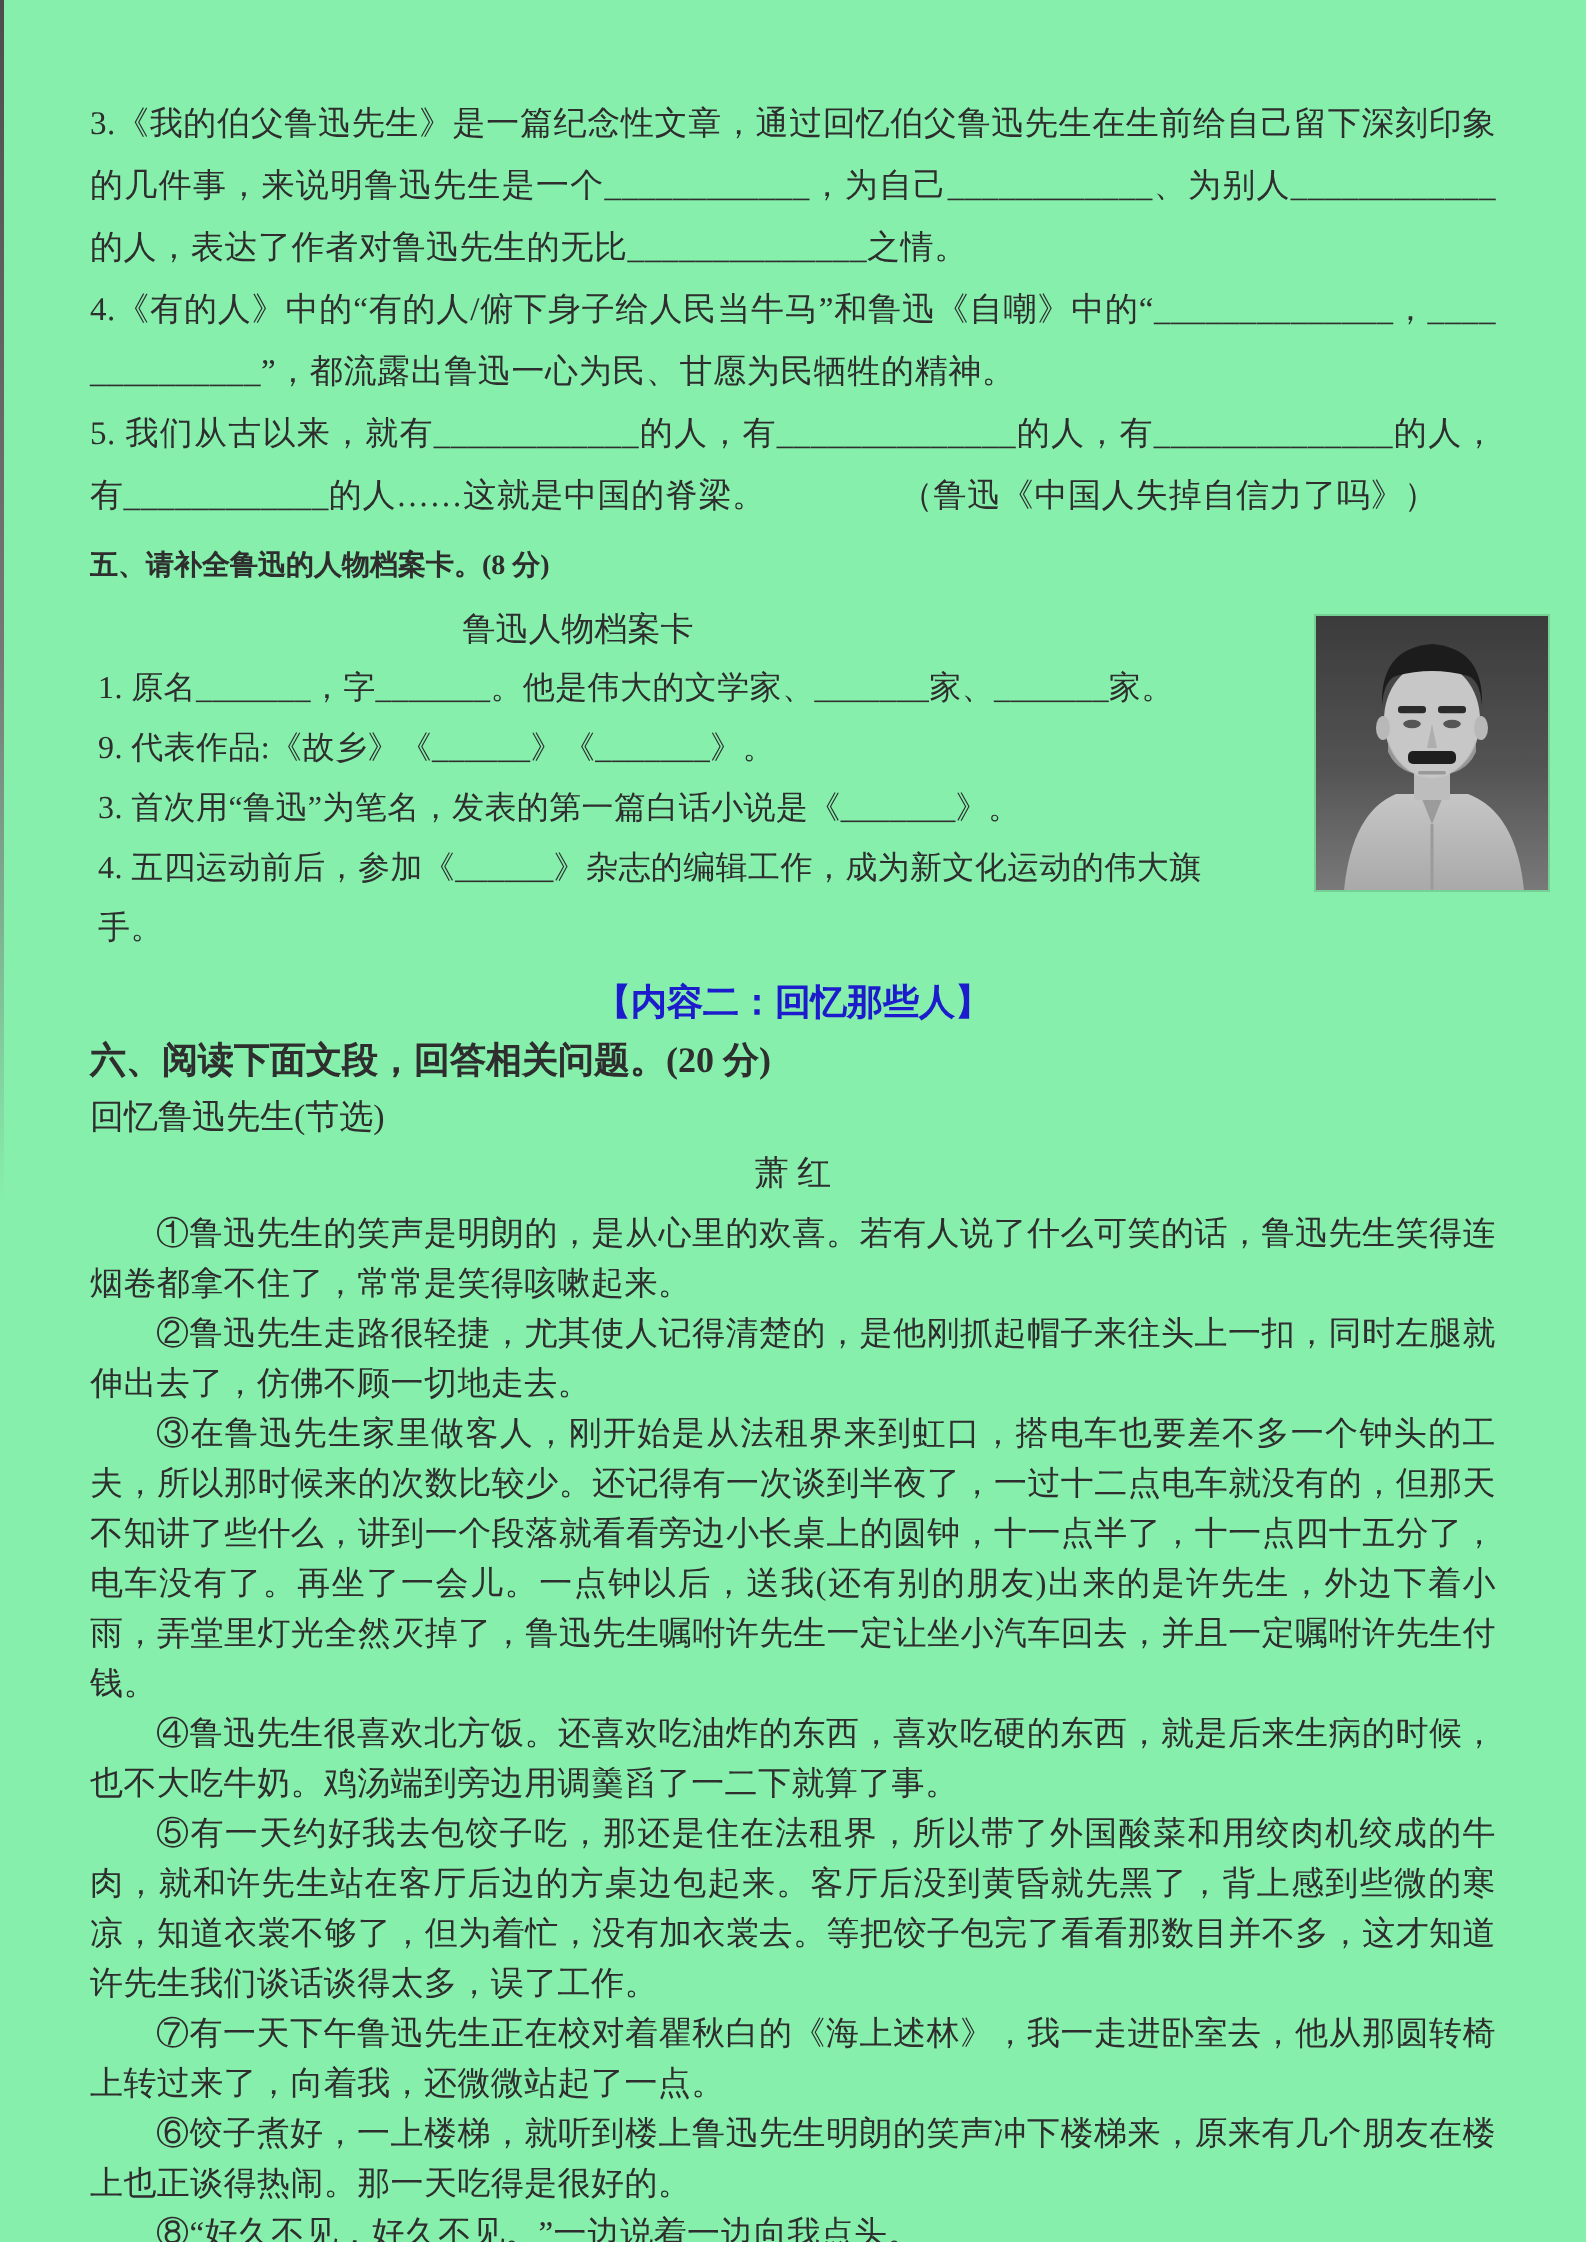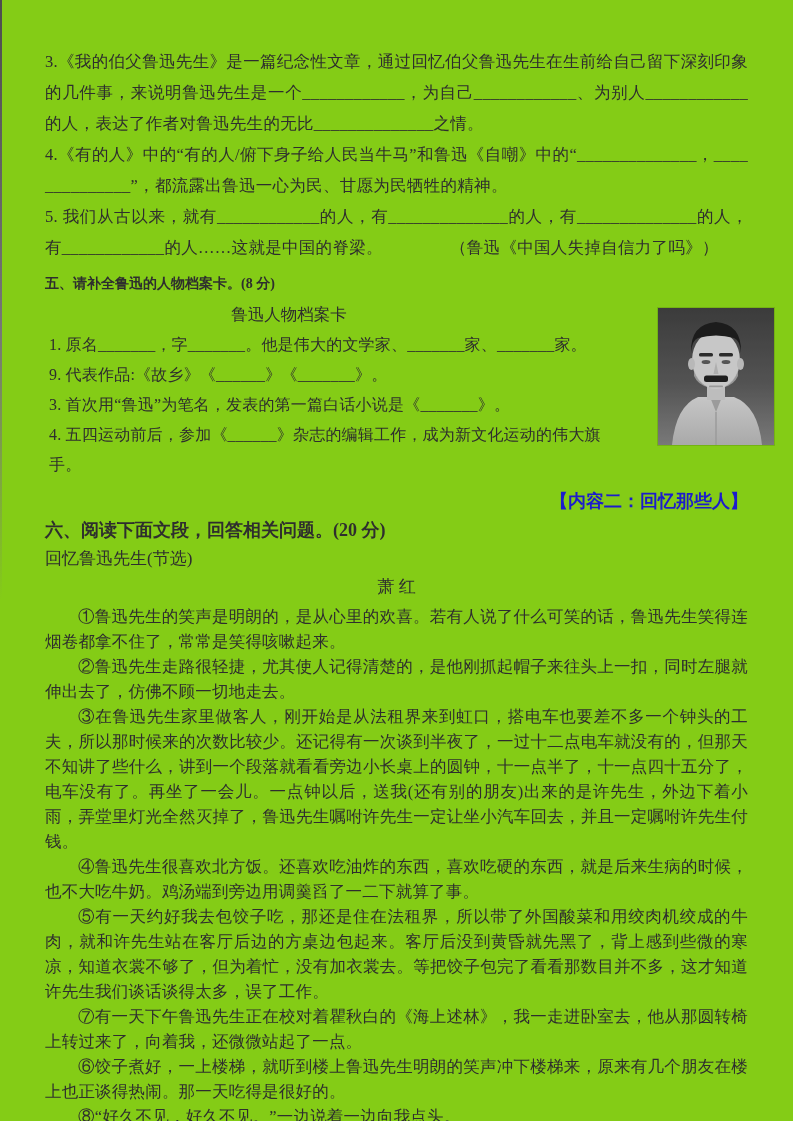--- a/index.html
+++ b/index.html
@@ -1,20 +1,20 @@
 <!DOCTYPE html>
 <html><head>
 <meta charset="utf-8">
 <style>
   html,body{margin:0;padding:0;background:#e8e8e8;}
   .page{
     position:relative;
     width:793px;height:1121px;
     margin:0 auto;
-    background:#84cc16;
+    background:#86efac;
     overflow:hidden;
     color:#2e2e2e;
     font-family:"Liberation Serif","DejaVu Serif",serif;
     text-decoration:underline;
   }
   .scan-edge{
     position:absolute;left:0;top:0;width:2px;height:600px;
     background:linear-gradient(#4d4d4d 0%, #777 55%, rgba(120,120,120,0) 100%);
   }
   .content{
@@ -49,21 +49,21 @@
   }
   .photo{
     position:absolute;top:8px;right:-30px;
     width:116px;height:137px;
     box-shadow:0 0 0 1px rgba(0,0,0,0.12);
   }
   
   .content2{
     margin:8px 0 0 0;
     font-size:18px;line-height:26px;
-    font-weight:700;text-align:right;
+    font-weight:700;text-align:center;
   }
   .sec-heading-6{
     margin:4px 0 0 0;
     font-size:18px;line-height:24px;font-weight:700;
   }
   .ptitle{
     margin:5px 0 0 0;
     font-size:17px;line-height:24px;text-align:left;
   }
   .pauthor{

